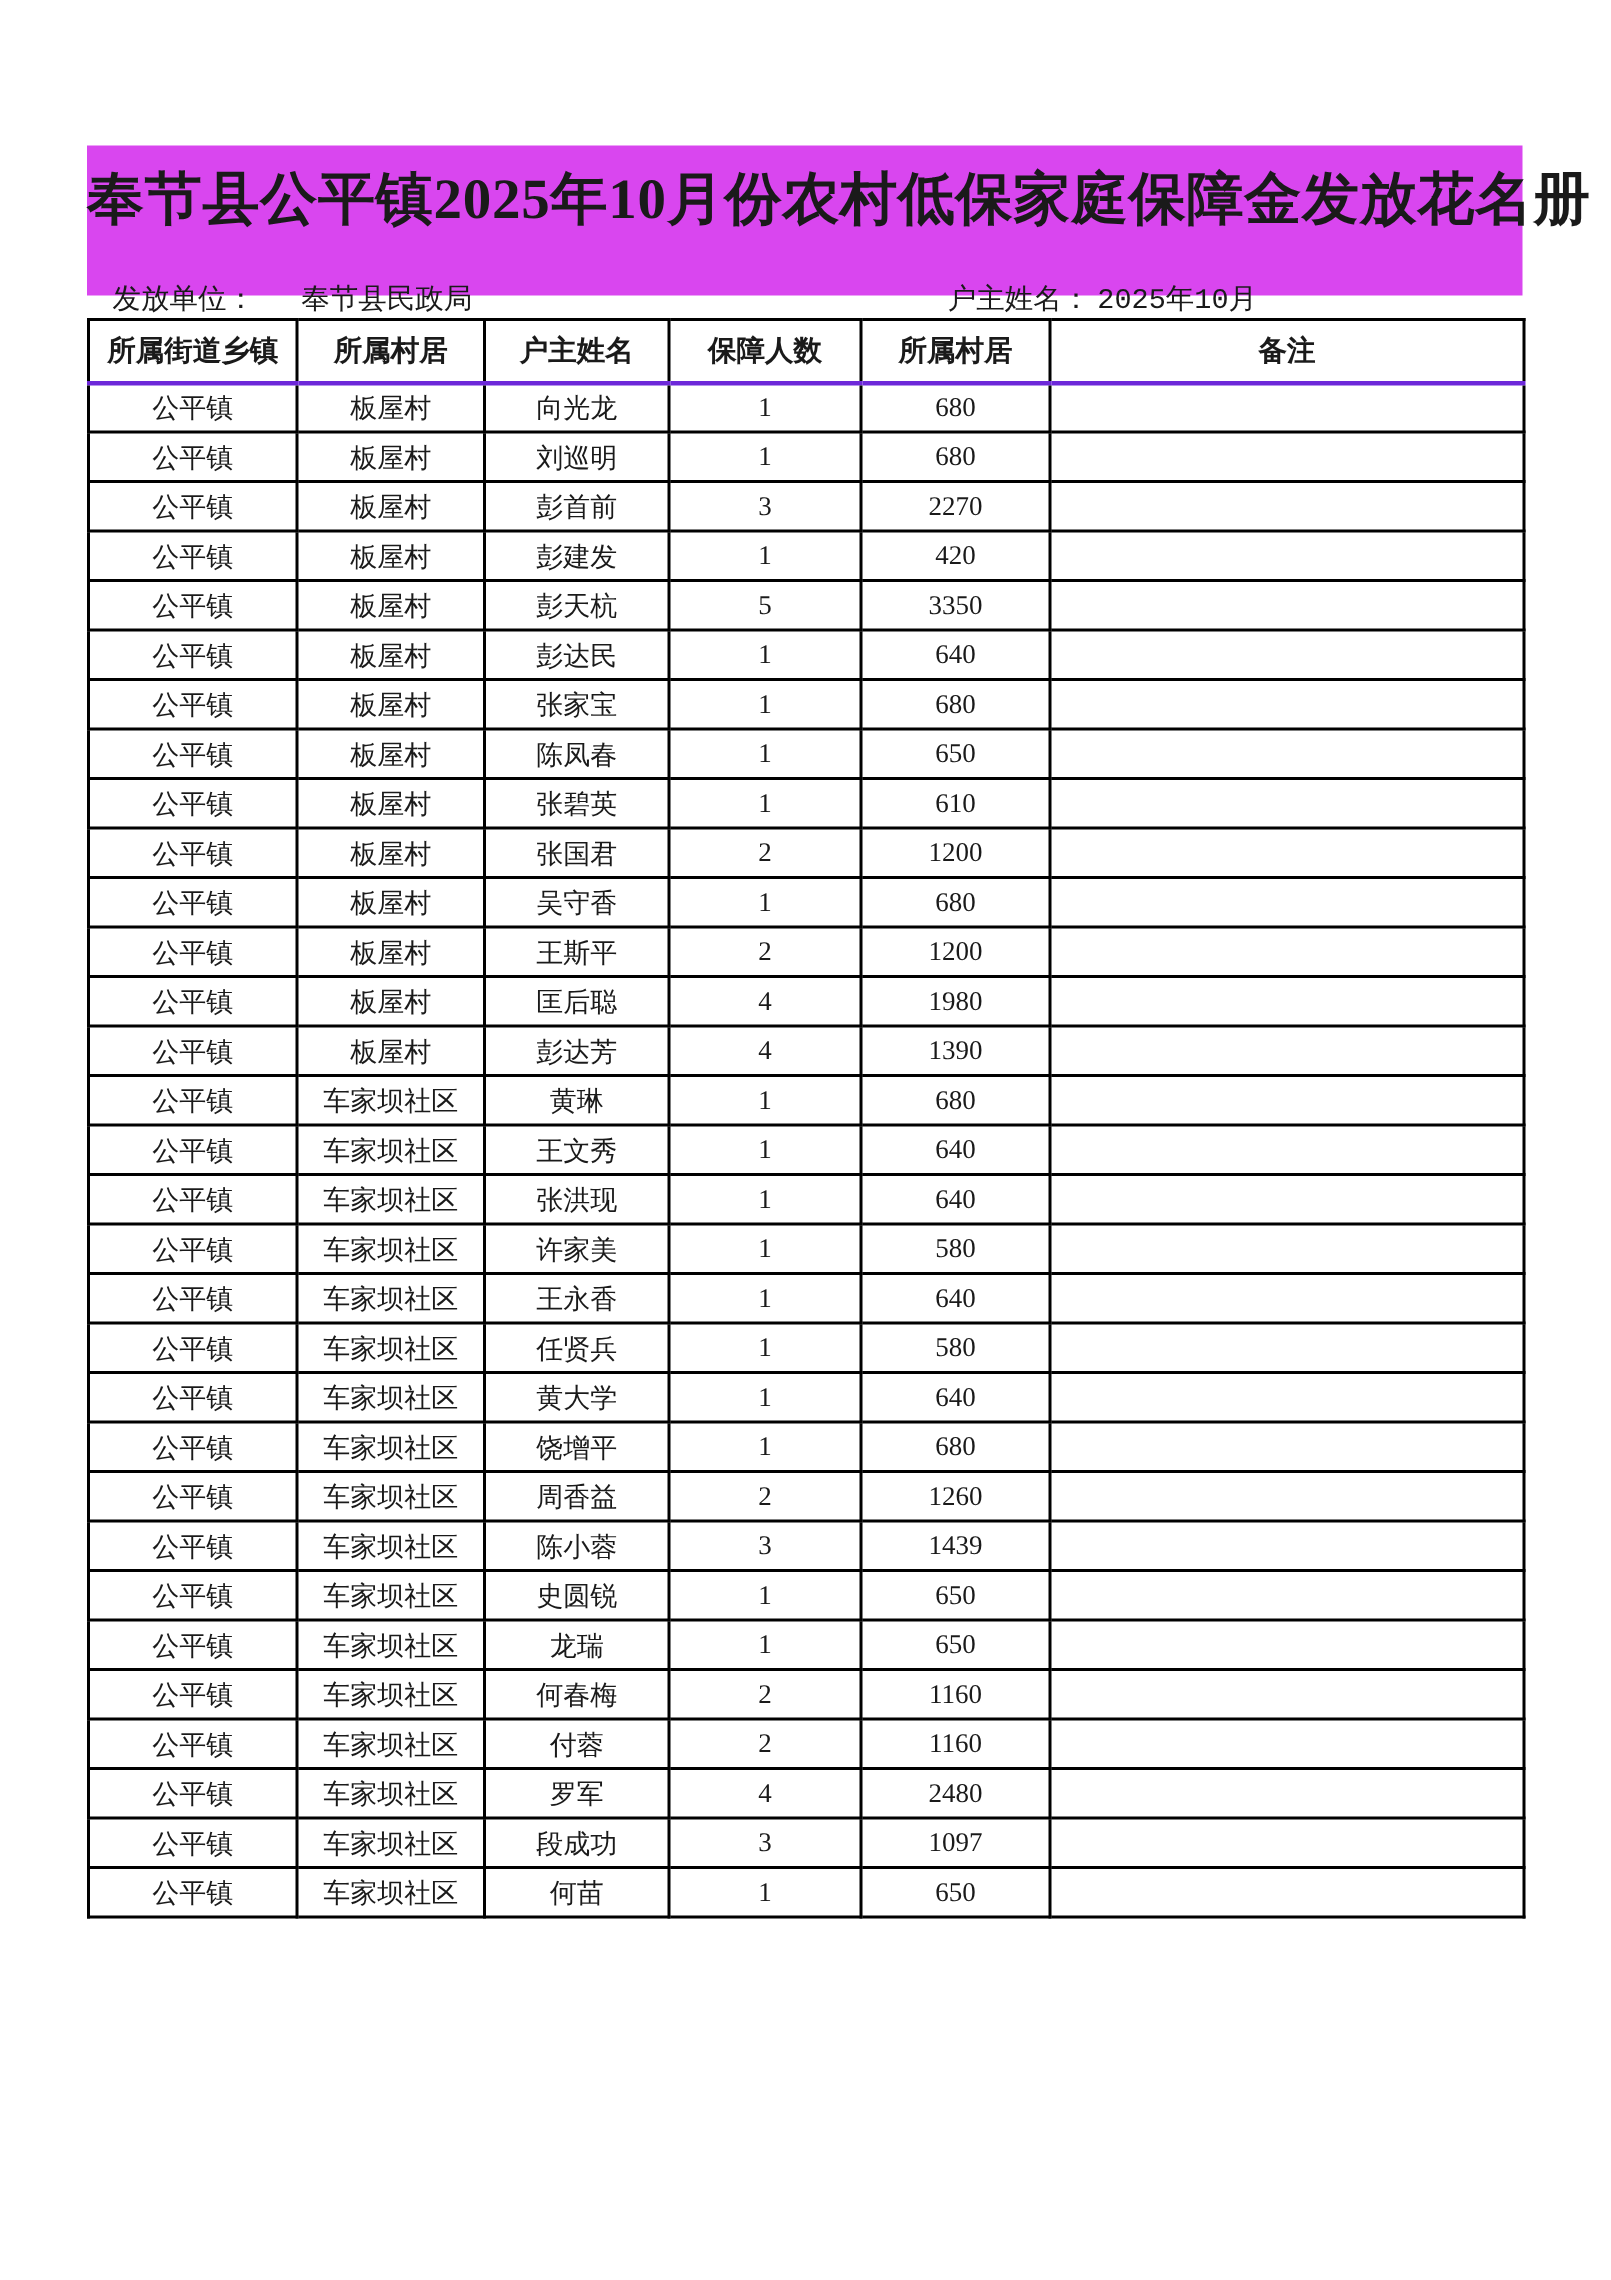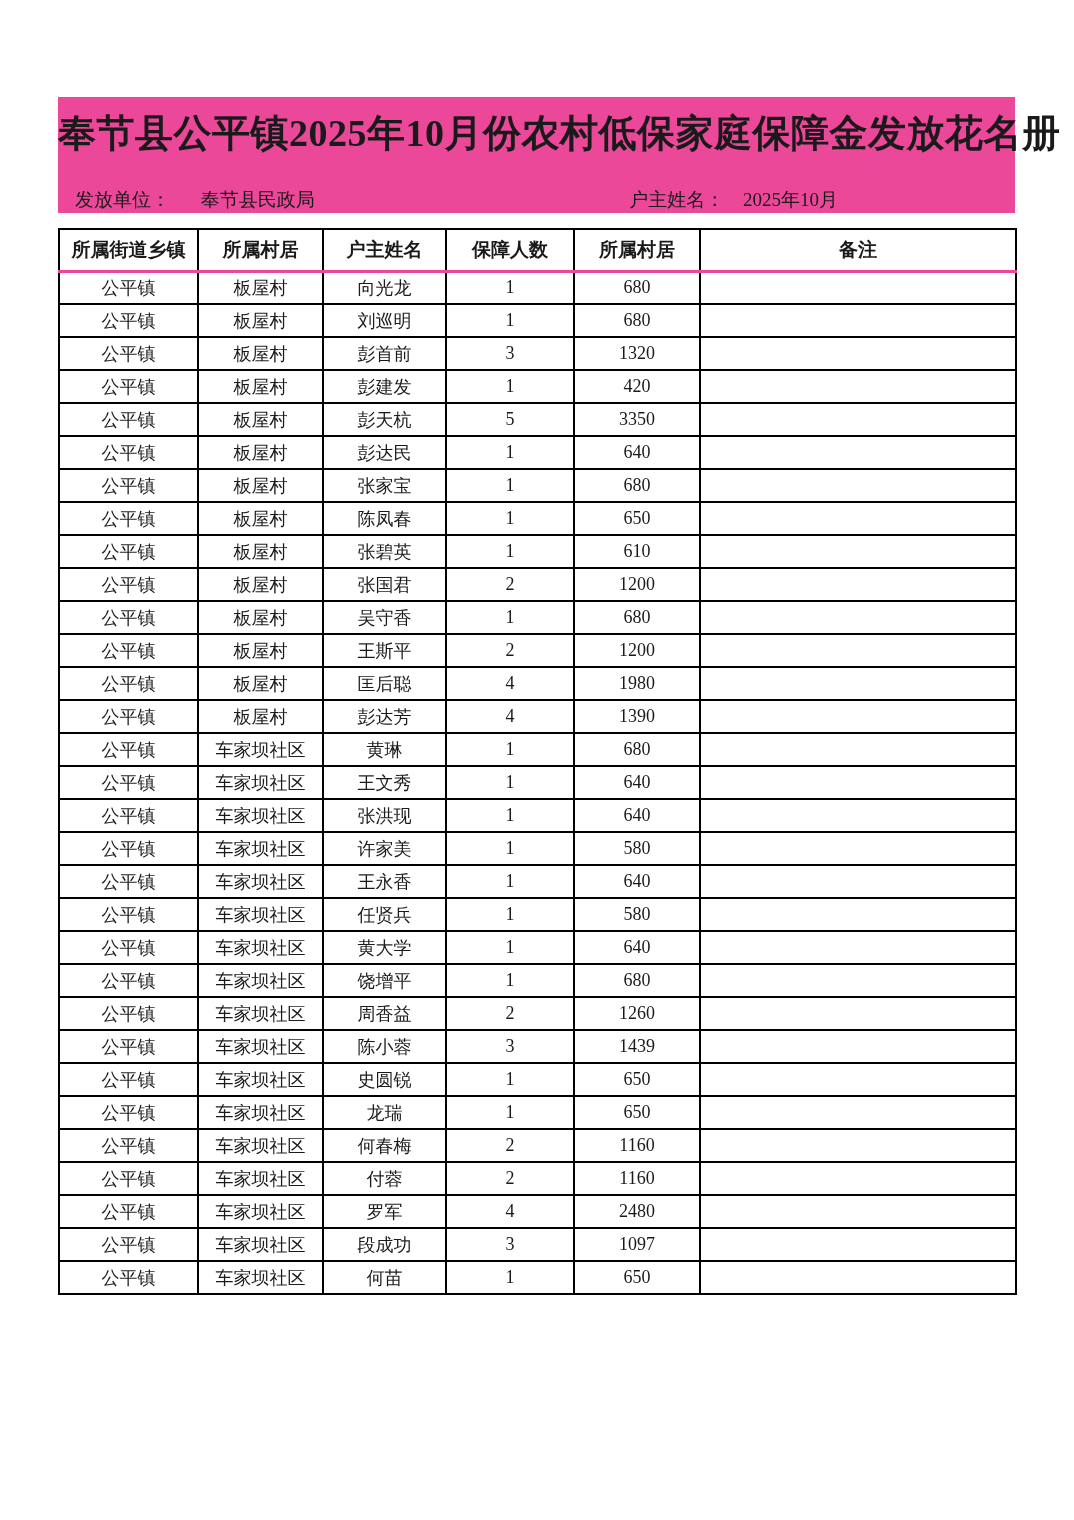--- a/index.html
+++ b/index.html
@@ -10,22 +10,22 @@
     font-family: "Liberation Serif", "DejaVu Serif", serif;
     color: #1a1a1a;
     overflow: hidden;
   }
   .content {
     position: absolute;
     left: 58px; top: 97px;
     width: 957px;
   }
   .title-band {
-    background: #ec4899;
-    height: 116px;
+    background: #d946ef;
+    height: 100px;
   }
   .doc-title {
     margin: 0;
     padding-top: 14px;
     font-size: 38px;
     line-height: 44px;
     font-weight: bold;
     text-align: center;
     letter-spacing: 0.5px;
     white-space: nowrap;
@@ -33,41 +33,41 @@
   .meta-row {
     display: flex;
     align-items: baseline;
     margin-top: 34px;
     font-size: 19px;
     line-height: 22px;
   }
   .meta-left { padding-left: 17px; }
   .meta-right { margin-left: auto; margin-right: 177px; }
   .meta-left .meta-value { margin-left: 26px; }
-  .meta-right .meta-value { margin-left: 14px; }
+  .meta-right .meta-value { margin-left: 0; font-family: Liberation Mono, monospace; }
   table.roster {
     margin-top: 15px;
     width: 957px;
     table-layout: fixed;
     border-collapse: collapse;
     background: #ffffff;
   }
   table.roster th, table.roster td {
     border: 2px solid #000000;
     text-align: center;
     vertical-align: middle;
     overflow: hidden;
     white-space: nowrap;
     padding: 0;
   }
   table.roster thead th {
     height: 42px;
     font-size: 19px;
     font-weight: bold;
-    border-bottom: 3px solid #ec4899;
+    border-bottom: 3px solid #6d28d9;
   }
   table.roster tbody td {
     height: 33px;
     font-size: 18px;
     font-weight: normal;
   }
 </style>
 </head>
 <body>
 
@@ -122,21 +122,21 @@
           <td>刘巡明</td>
           <td>1</td>
           <td>680</td>
           <td></td>
         </tr>
         <tr>
           <td>公平镇</td>
           <td>板屋村</td>
           <td>彭首前</td>
           <td>3</td>
-          <td>1320</td>
+          <td>2270</td>
           <td></td>
         </tr>
         <tr>
           <td>公平镇</td>
           <td>板屋村</td>
           <td>彭建发</td>
           <td>1</td>
           <td>420</td>
           <td></td>
         </tr>

